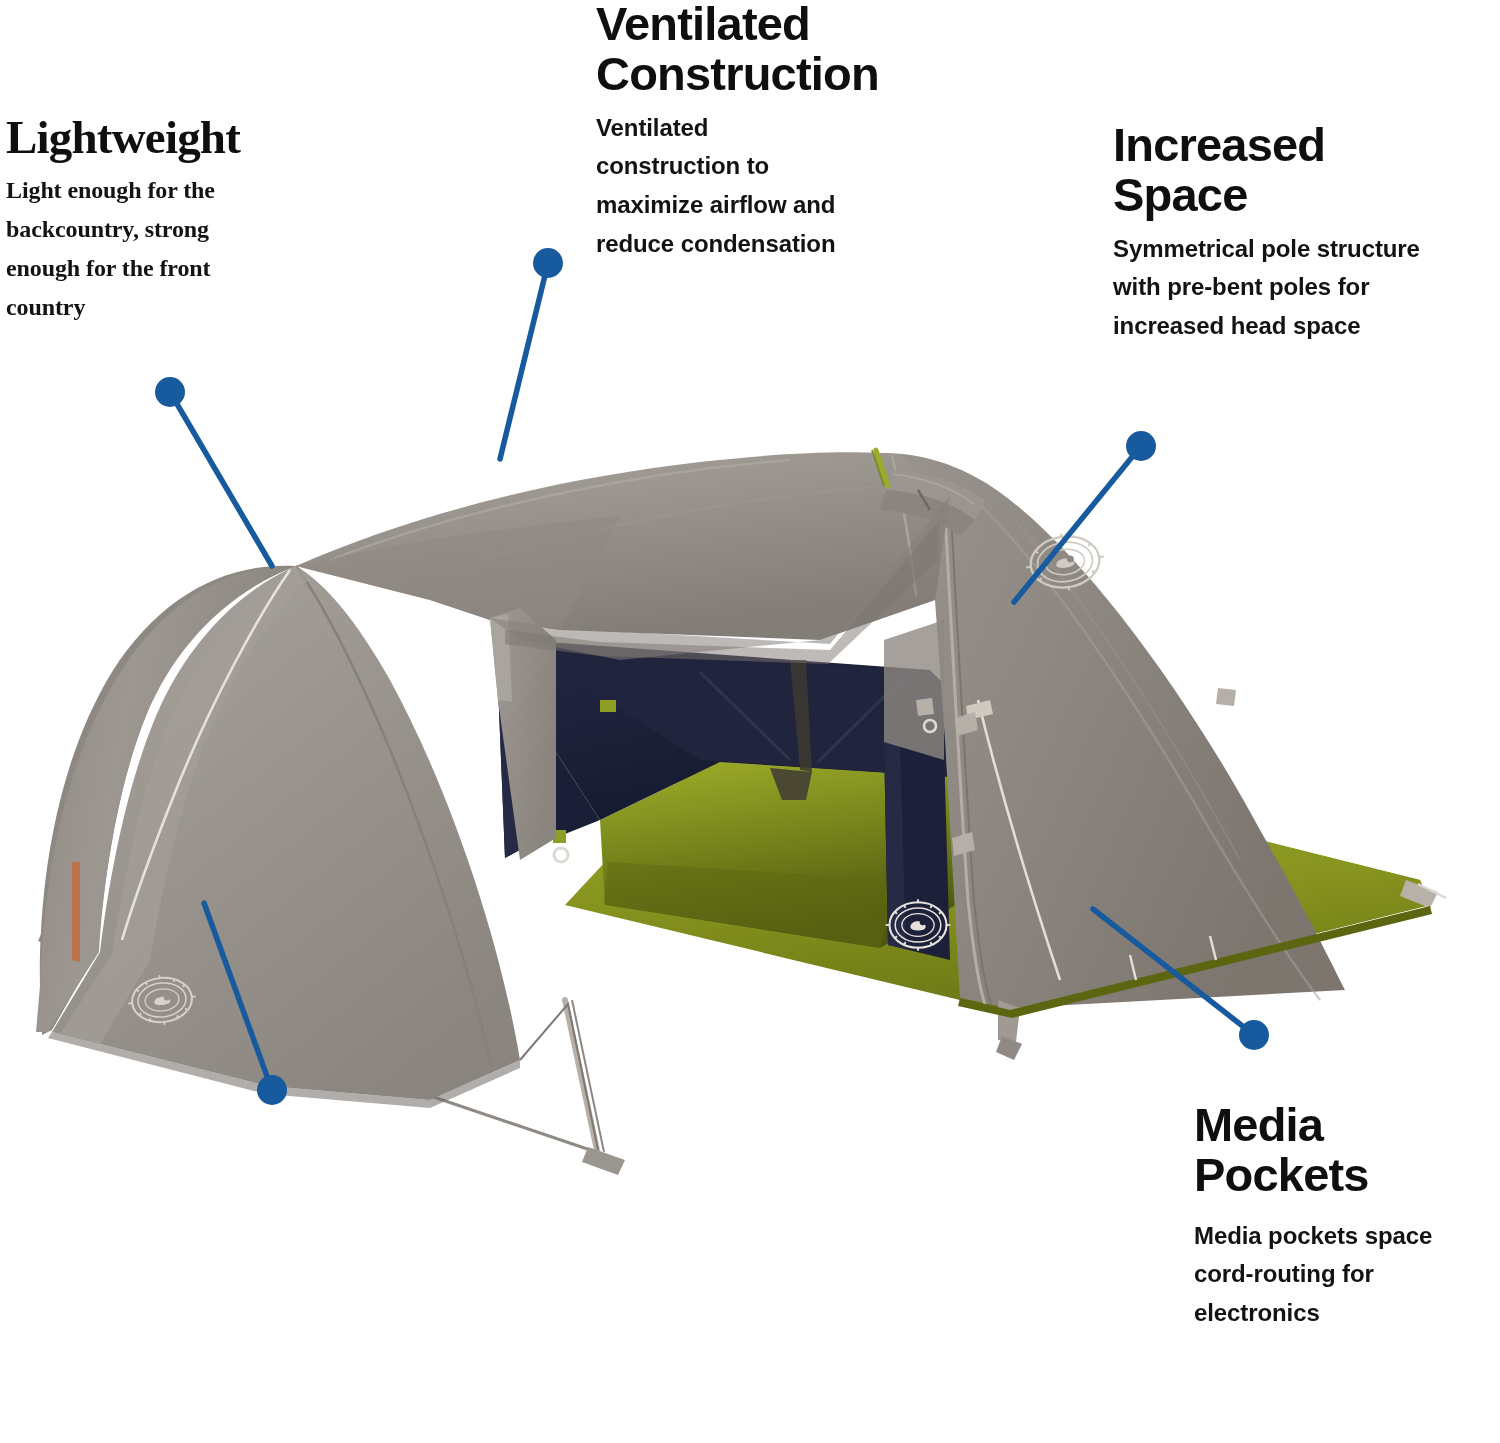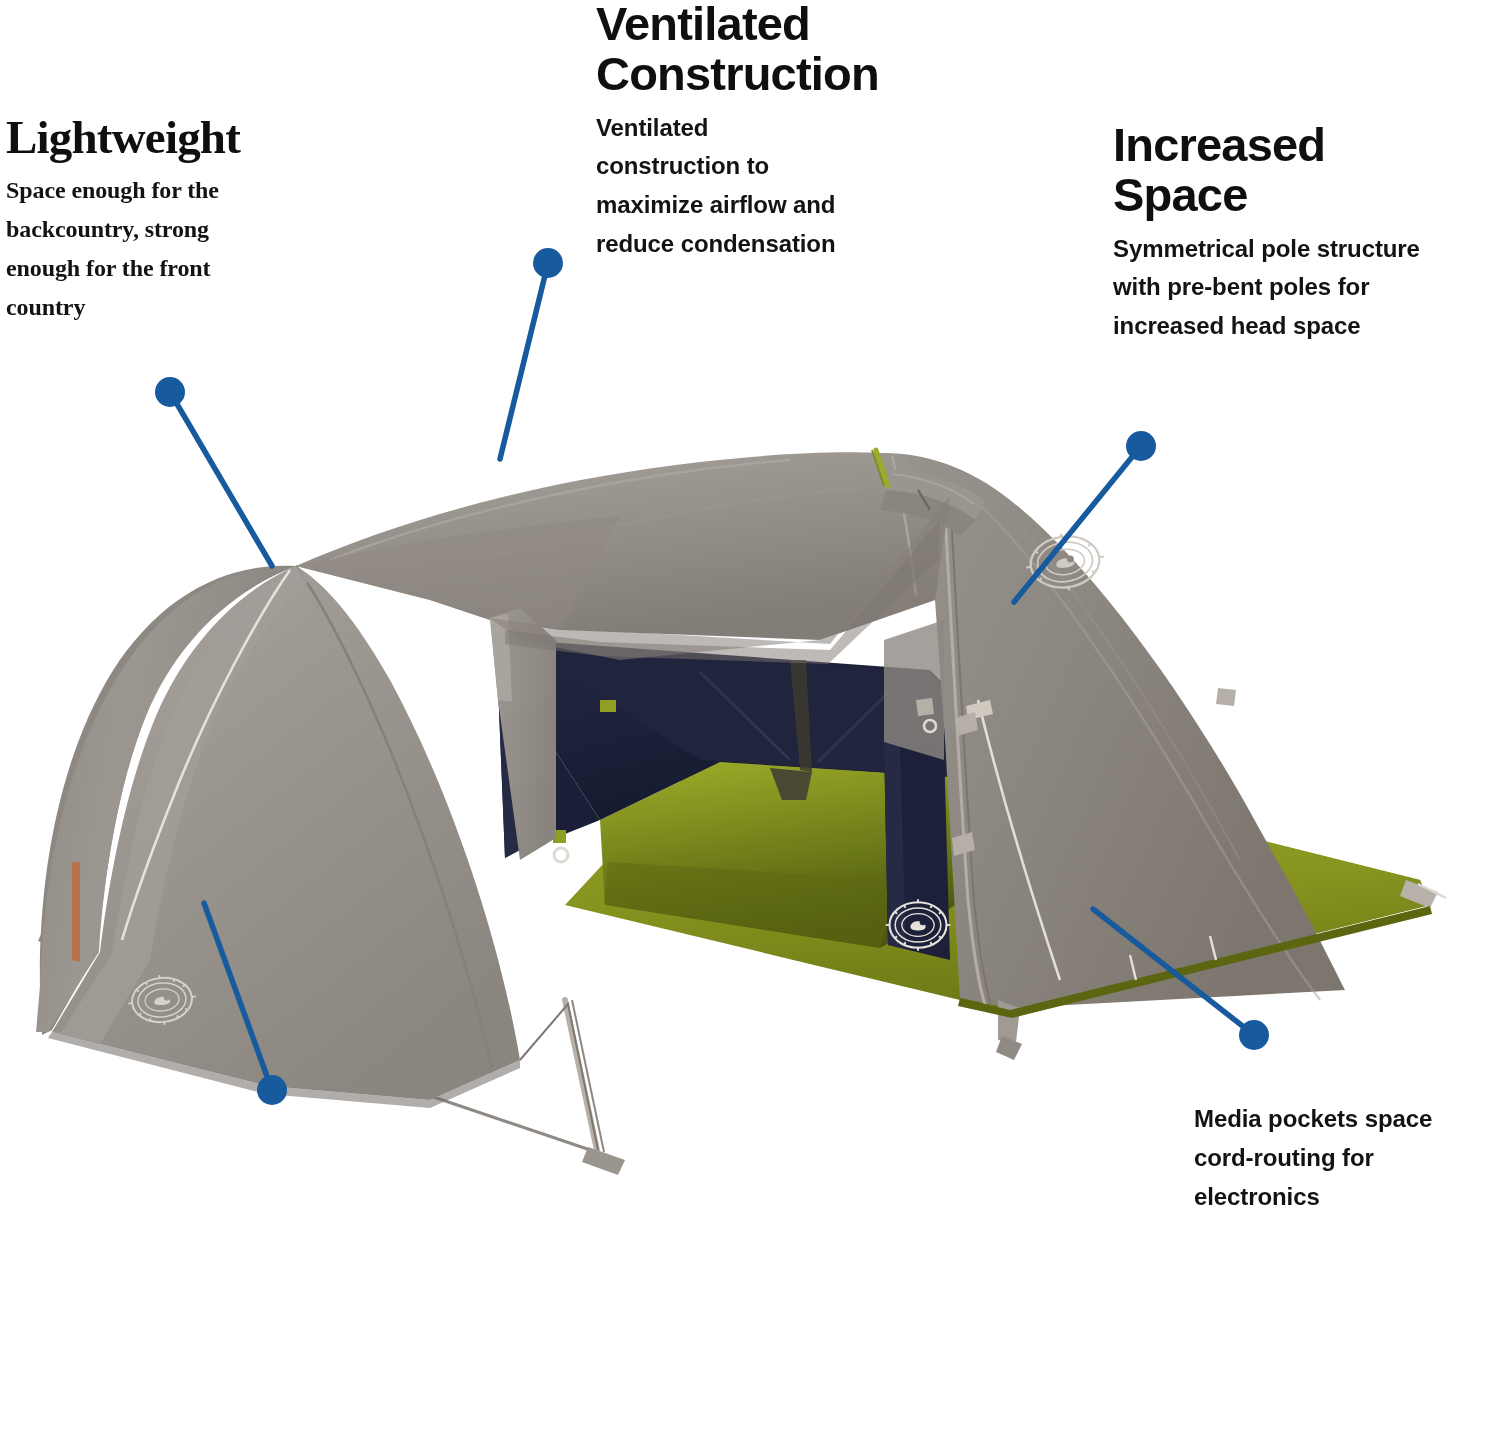--- a/index.html
+++ b/index.html
@@ -339,21 +339,21 @@
       <circle cx="272" cy="1090" r="15" fill="#175a9e"></circle>
     </g>
     <g>
       <line x1="1254" y1="1035" x2="1093" y2="909" stroke="#175a9e" stroke-width="5.5" stroke-linecap="round"></line>
       <circle cx="1254" cy="1035" r="15" fill="#175a9e"></circle>
     </g>
   </svg>
 
   <div class="callout" id="c-lightweight">
     <h2 class="ttl">Lightweight</h2>
-    <p class="body">Space enough for the
+    <p class="body">Light enough for the
 backcountry, strong
 enough for the front
 country</p>
   </div>
 
   <div class="callout" id="c-ventilated">
     <h2 class="ttl">Ventilated
 Construction</h2>
     <p class="body">Ventilated
 construction to
@@ -364,18 +364,20 @@
   <div class="callout" id="c-increased">
     <h2 class="ttl">Increased
 Space</h2>
     <p class="body">Symmetrical pole structure
 with pre-bent poles for
 increased head space</p>
   </div>
 
 
   <div class="callout" id="c-media">
+    <h2 class="ttl">Media
+Pockets</h2>
     <p class="body">Media pockets space
 cord-routing for
 electronics</p>
   </div>
 
 </div>
 
 </body></html>

